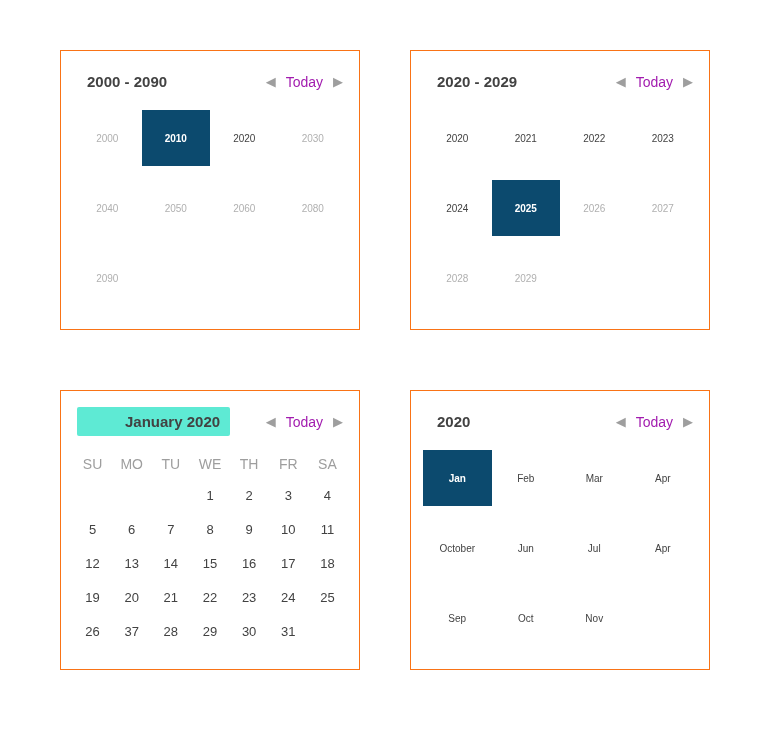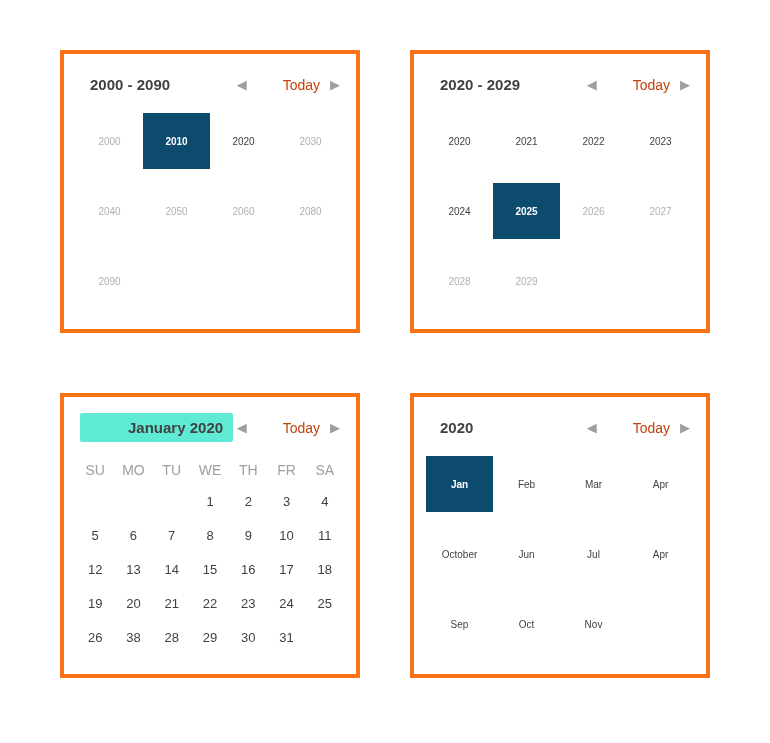--- a/index.html
+++ b/index.html
@@ -10,21 +10,21 @@
     font-family: -apple-system, BlinkMacSystemFont, "Segoe UI", Arial, sans-serif;
     font-size: 14px;
     color: #424242;
   }
   .grid {
     display: grid;
     grid-template-columns: 1fr 1fr;
     gap: 60px 50px;
   }
   .panel {
-    border: 4px solid #f97316;
+    border: 1px solid #f97316;
     background: #fff;
     padding: 12px 12px 20px;
     min-height: 280px;
   }
   .header {
     display: flex;
     align-items: center;
     justify-content: space-between;
     padding: 4px 4px 14px;
   }
@@ -45,24 +45,23 @@
     gap: 10px;
   }
   .arrow {
     color: #9e9e9e;
     font-size: 13px;
     line-height: 1;
     cursor: pointer;
     user-select: none;
   }
   .today {
-    color: #c2410c;
+    color: #a21caf;
     font-weight: 500;
     cursor: pointer;
-    margin-left: 26px;
   }
   .cells {
     display: grid;
     gap: 0;
   }
   .cells-4 { grid-template-columns: repeat(4, 1fr); row-gap: 14px; }
   .cells-7 { grid-template-columns: repeat(7, 1fr); }
   .cell {
     display: flex;
     align-items: center;
@@ -189,21 +188,21 @@
         <div class="day">17</div>
         <div class="day">18</div>
         <div class="day">19</div>
         <div class="day">20</div>
         <div class="day">21</div>
         <div class="day">22</div>
         <div class="day">23</div>
         <div class="day">24</div>
         <div class="day">25</div>
         <div class="day">26</div>
-        <div class="day">38</div>
+        <div class="day">37</div>
         <div class="day">28</div>
         <div class="day">29</div>
         <div class="day">30</div>
         <div class="day">31</div>
       </div>
   </div>
 
   <div class="panel">
     <div class="header">
       <span class="title">2020</span>

